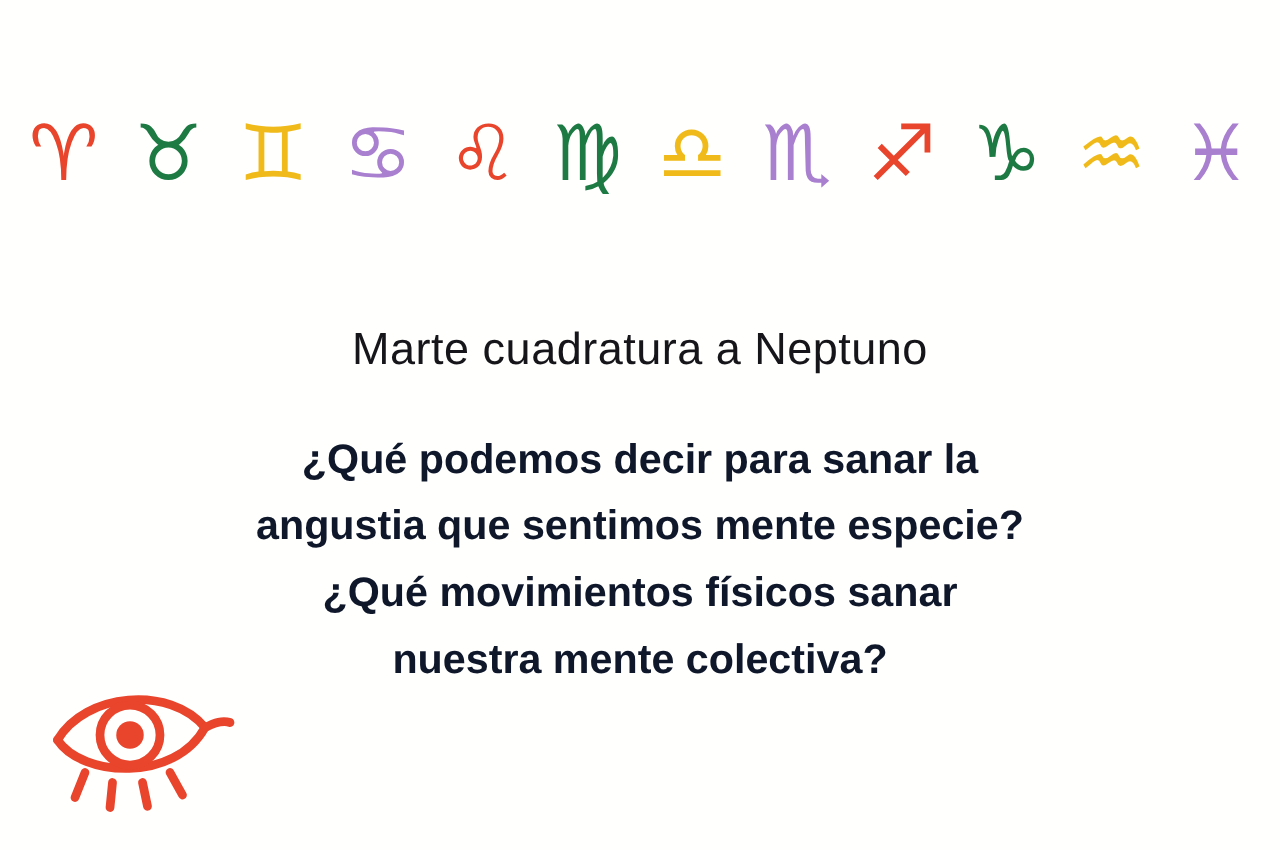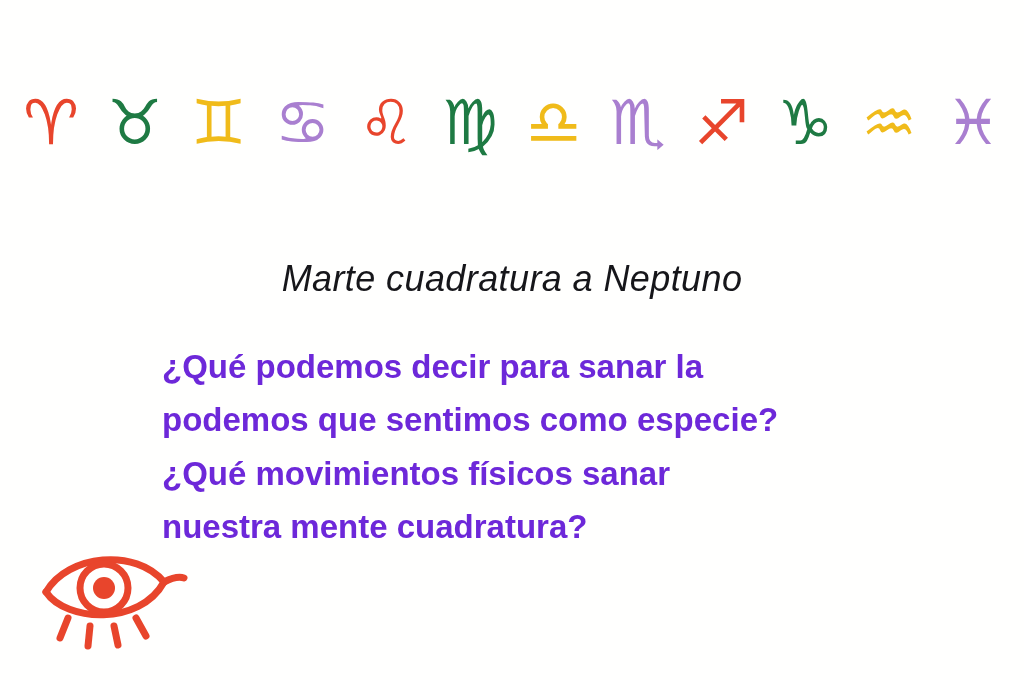--- a/index.html
+++ b/index.html
@@ -50,35 +50,35 @@
     position: absolute;
     top: 258px;
     left: 0;
     width: 1024px;
     text-align: center;
     font-family: "Liberation Sans", sans-serif;
     font-size: 36px;
     font-weight: 400;
     letter-spacing: 0.4px;
     color: #16161a;
-    font-style: italic;
   }
 
   
   .body-text {
     position: absolute;
     top: 340px;
     left: 50%;
     transform: translateX(-50%);
     width: 700px;
+    text-align: center;
     font-family: "Liberation Sans", sans-serif;
     font-size: 33px;
     font-weight: bold;
     line-height: 1.62;
-    color: #6d28d9;
+    color: #0f172a;
   }
   .body-line { display: block; }
 
   
   .eye-doodle {
     position: absolute;
     left: 38px;
     bottom: 26px;
     width: 170px;
     height: 120px;
@@ -102,23 +102,23 @@
     <span class="zodiac-glyph" style="color: rgb(232, 69, 44);">♐</span>
     <span class="zodiac-glyph" style="color: rgb(30, 122, 67);">♑</span>
     <span class="zodiac-glyph" style="color: rgb(240, 187, 26);">♒</span>
     <span class="zodiac-glyph" style="color: rgb(169, 127, 208);">♓</span>
   </div>
 
   <div class="title">Marte cuadratura a Neptuno</div>
 
   <div class="body-text">
     <span class="body-line">¿Qué podemos decir para sanar la</span>
-    <span class="body-line">podemos que sentimos como especie?</span>
+    <span class="body-line">angustia que sentimos mente especie?</span>
     <span class="body-line">¿Qué movimientos físicos sanar</span>
-    <span class="body-line">nuestra mente cuadratura?</span>
+    <span class="body-line">nuestra mente colectiva?</span>
   </div>
 
   <div class="eye-doodle">
     <svg width="170" height="120" viewBox="0 0 170 120" aria-hidden="true">
       <g id="eye-strokes" fill="none" stroke="#e8452c" stroke-width="7" stroke-linecap="round" stroke-linejoin="round">
 
         <path d="M8 58 C 30 20, 98 14, 126 48"></path>
 
         <path d="M8 58 C 28 88, 102 92, 126 48"></path>
 

